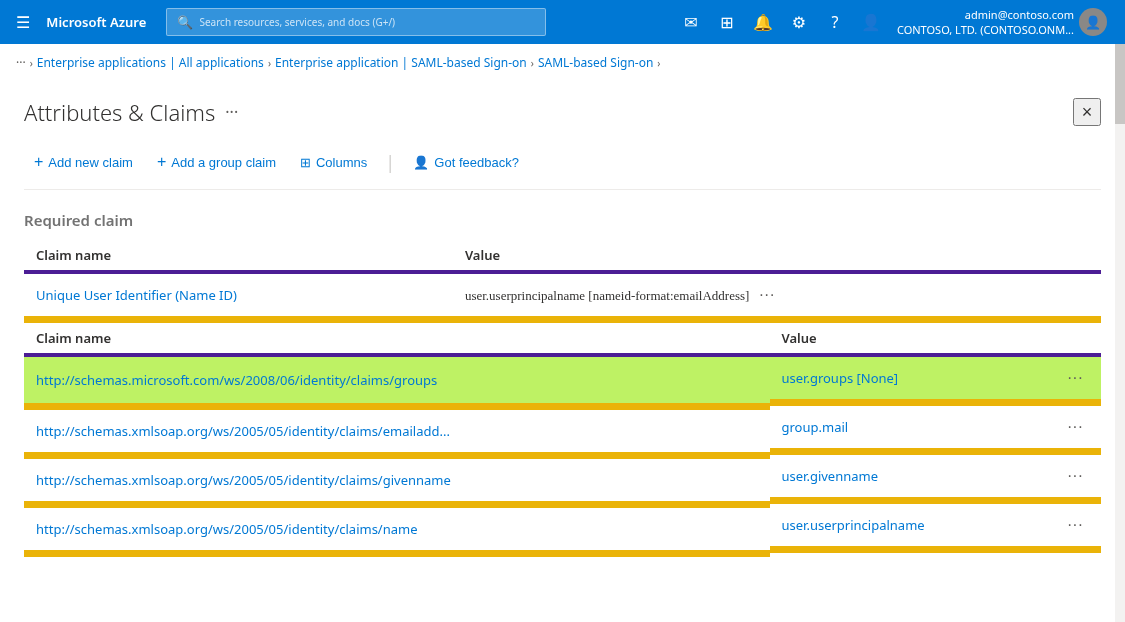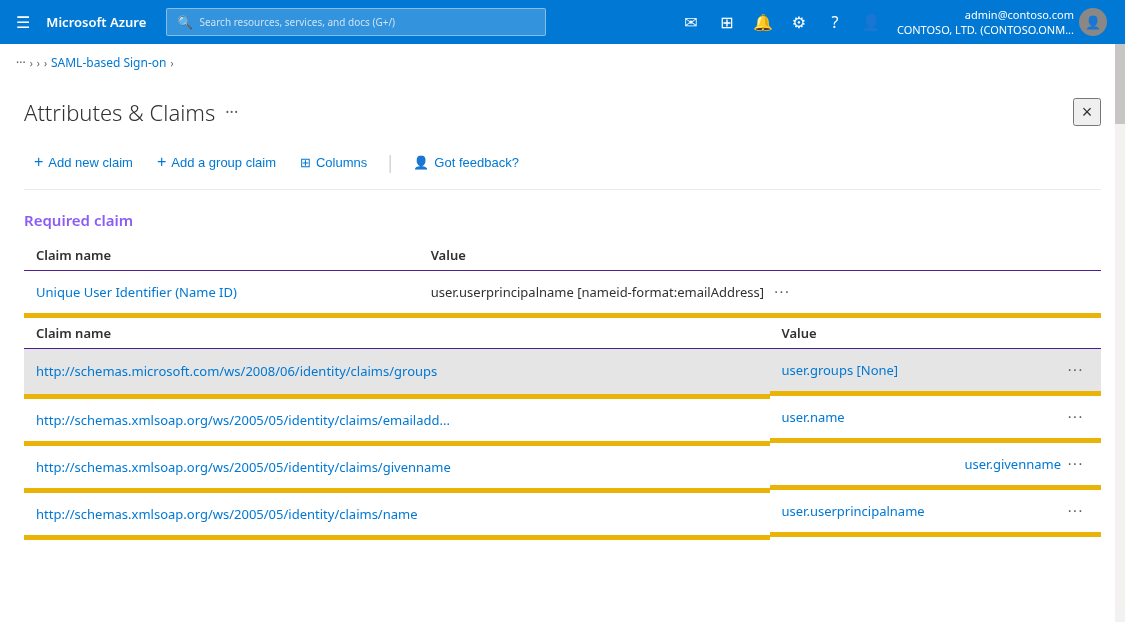--- a/index.html
+++ b/index.html
@@ -126,44 +126,44 @@
       white-space: nowrap;
       border: none;
       background: none;
     }
     .toolbar-sep { color: #d2d0ce; font-size: 18px; padding: 0 4px; }
 
     
     .section-title {
       font-size: 15px;
       font-weight: 600;
-      color: #8b5cf6;
+      color: #737373;
       margin: 20px 0 10px 0;
     }
 
     
     .claims-table {
       width: 100%;
       border-collapse: collapse;
     }
     .claims-table th {
       text-align: left;
       font-weight: 600;
       font-size: 13px;
       color: #323130;
       padding: 6px 12px;
-      border-bottom: 1px solid #4c1d95;
+      border-bottom: 4px solid #4c1d95;
     }
     .claims-table td {
       padding: 10px 12px;
       font-size: 13px;
-      border-bottom: 5px solid #eab308;
+      border-bottom: 7px solid #eab308;
       vertical-align: middle;
     }
-    .claims-table .highlighted-row td { background: #e5e5e5; }
+    .claims-table .highlighted-row td { background: #bef264; }
     .claim-link { color: #0078d4; cursor: pointer; text-decoration: none; }
     .claim-value { color: #0078d4; }
     .more-btn {
       background: none; border: none; cursor: pointer;
       color: #605e5c; font-size: 16px; padding: 2px 6px;
       border-radius: 2px;
     }
     .th-value { padding-left: 12px; margin-top: 40px; }
   </style>
 </head>
@@ -189,21 +189,23 @@
         <span>CONTOSO, LTD. (CONTOSO.ONM...</span>
       </div>
       <div class="topnav-avatar">👤</div>
     </div>
   </div>
 </nav>
 
 <div class="breadcrumb">
   <span class="breadcrumb-dots">···</span>
   <span class="breadcrumb-sep">›</span>
+  <span class="breadcrumb-item">Enterprise applications | All applications</span>
   <span class="breadcrumb-sep">›</span>
+  <span class="breadcrumb-item">Enterprise application | SAML-based Sign-on</span>
   <span class="breadcrumb-sep">›</span>
   <span class="breadcrumb-item">SAML-based Sign-on</span>
   <span class="breadcrumb-sep">›</span>
 </div>
 
 <div class="main-content">
 
   <div class="page-header">
     <h1 class="page-title">Attributes &amp; Claims</h1>
     <span class="page-header-dots">···</span>
@@ -238,21 +240,21 @@
           <th>Claim name</th>
           <th class="th-value">Value</th>
         </tr>
       </thead>
       <tbody>
         <tr>
           <td>
             <a class="claim-link">Unique User Identifier (Name ID)</a>
           </td>
           <td>
-            <span style="color:#323130;">user.userprincipalname [nameid-format:emailAddress]</span>
+            <span style="color:#323130;font-family:Liberation Serif, serif;">user.userprincipalname [nameid-format:emailAddress]</span>
             <button class="more-btn">···</button>
           </td>
         </tr>
       </tbody>
     </table>
   </div>
 
   <div>
     <table class="claims-table">
       <thead>
@@ -265,27 +267,27 @@
       <tr class="highlighted-row">
             <td><a class="claim-link">http://schemas.microsoft.com/ws/2008/06/identity/claims/groups</a></td>
             <td style="display: flex; align-items: center; justify-content: space-between;">
               <span class="claim-value">user.groups [None]</span>
               <button class="more-btn">···</button>
             </td>
           </tr>
           <tr>
             <td><a class="claim-link">http://schemas.xmlsoap.org/ws/2005/05/identity/claims/emailadd...</a></td>
             <td style="display: flex; align-items: center; justify-content: space-between;">
-              <span class="claim-value">user.name</span>
+              <span class="claim-value">group.mail</span>
               <button class="more-btn">···</button>
             </td>
           </tr>
           <tr>
             <td><a class="claim-link">http://schemas.xmlsoap.org/ws/2005/05/identity/claims/givenname</a></td>
-            <td style="display: flex; align-items: center; justify-content: flex-end;">
+            <td style="display: flex; align-items: center; justify-content: space-between;">
               <span class="claim-value">user.givenname</span>
               <button class="more-btn">···</button>
             </td>
           </tr>
           <tr>
             <td><a class="claim-link">http://schemas.xmlsoap.org/ws/2005/05/identity/claims/name</a></td>
             <td style="display: flex; align-items: center; justify-content: space-between;">
               <span class="claim-value">user.userprincipalname</span>
               <button class="more-btn">···</button>
             </td>

